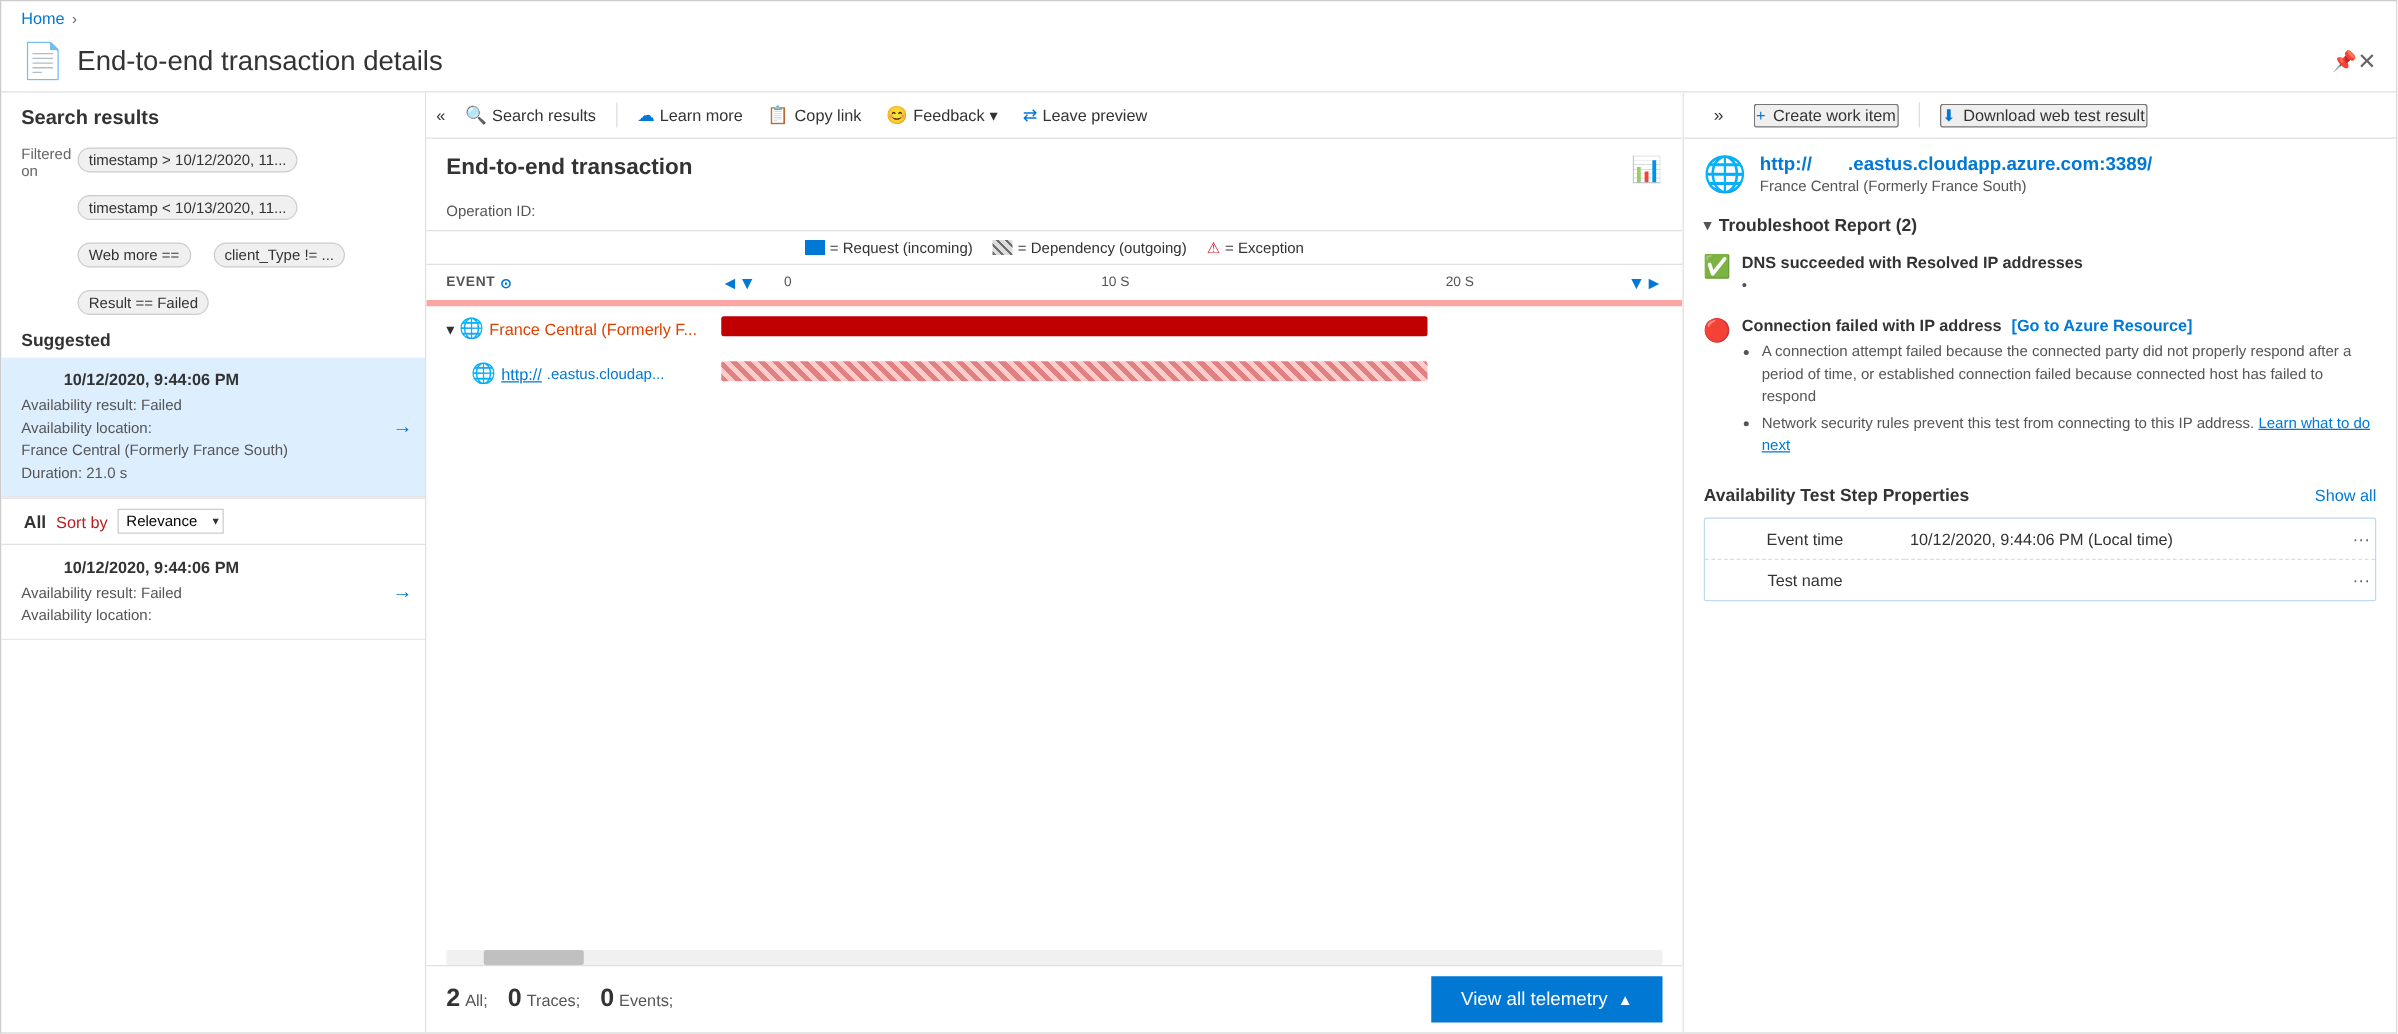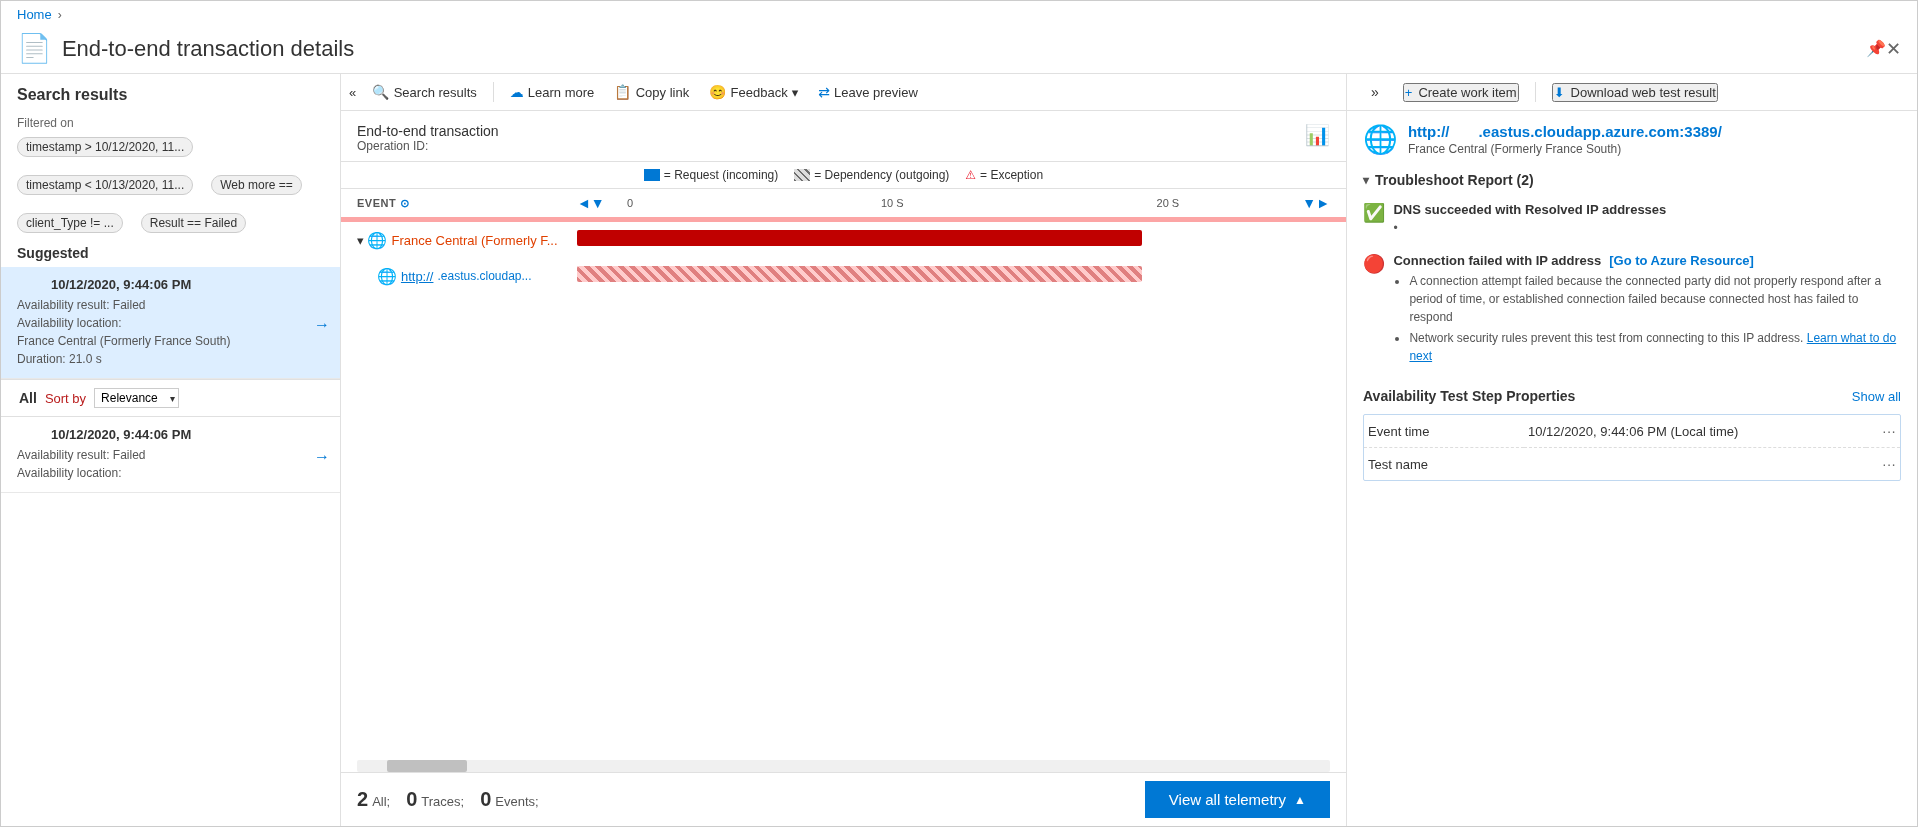--- a/index.html
+++ b/index.html
@@ -15,21 +15,21 @@
     .page-title { font-size: 22px; font-weight: 400; color: #333; flex: 1; }
     .pin-icon { color: #666; margin-left: 10px; cursor: pointer; font-size: 16px; }
     .close-icon { color: #666; margin-left: auto; cursor: pointer; font-size: 18px; font-weight: 300; }
 
     .main-layout { display: flex; flex: 1; overflow: hidden; }
 
     
     .left-panel { width: 340px; border-right: 1px solid #e0e0e0; display: flex; flex-direction: column; overflow: hidden; }
     .left-panel-header { padding: 12px 16px 6px 16px; }
     .search-results-title { font-size: 16px; font-weight: 600; color: #333; }
-    .filter-section { padding: 6px 16px; display: flex; flex-direction: column; gap: 5px; }
+    .filter-section { padding: 6px 16px; display: flex; flex-direction: row; gap: 5px; }
     .filter-label { font-size: 12px; color: #666; }
     .filter-chips { display: flex; flex-wrap: wrap; gap: 18px; margin-top: 2px; }
     .filter-chip { background: #f0f0f0; border: 1px solid #ccc; border-radius: 12px; padding: 2px 8px; font-size: 12px; color: #333; }
     .suggested-section { padding: 6px 16px; font-size: 14px; font-weight: 600; color: #333; }
     .results-list { flex: 1; overflow-y: auto; position: relative; }
     .result-item { padding: 10px 16px; border-bottom: 1px solid #e8e8e8; cursor: pointer; position: relative; }
     .result-item.selected { background: #ddeeff; }
     .result-item-time { font-size: 13px; font-weight: 600; color: #333; margin-bottom: 4px; margin-left: 34px; }
     .result-item-detail { font-size: 12px; color: #555; line-height: 1.5; }
     .result-arrow { position: absolute; right: 10px; top: 50%; transform: translateY(-50%); color: #0078d4; font-size: 16px; font-weight: bold; }
@@ -44,22 +44,22 @@
     
     .middle-panel { flex: 1; display: flex; flex-direction: column; border-right: 1px solid #e0e0e0; overflow: hidden; min-width: 0; }
     .toolbar { display: flex; align-items: center; padding: 6px 12px; border-bottom: 1px solid #e0e0e0; gap: 4px; background: #fff; }
     .toolbar-btn { display: flex; align-items: center; gap: 4px; padding: 4px 8px; cursor: pointer; color: #333; font-size: 13px; border: none; background: none; white-space: nowrap; }
     .toolbar-btn .btn-icon { color: #0078d4; font-size: 14px; }
     .toolbar-sep { width: 1px; height: 20px; background: #ddd; margin: 0 4px; }
     .collapse-btn { display: flex; align-items: center; padding: 4px; cursor: pointer; margin-left: -8px; color: #333; }
 
     .transaction-content { flex: 1; display: flex; flex-direction: column; overflow: hidden; }
     .transaction-header { padding: 12px 16px 8px 16px; border-bottom: 1px solid #e0e0e0; display: flex; align-items: flex-start; justify-content: space-between; }
-    .transaction-title { font-size: 14px; font-weight: 400; color: #333; }
-    .transaction-opid { font-size: 12px; color: #555; margin-top: 0; }
+    .transaction-title { font-size: 18px; font-weight: 700; color: #333; }
+    .transaction-opid { font-size: 12px; color: #555; margin-top: 18px; }
     .transaction-icon { color: #0078d4; font-size: 20px; }
 
     .legend { display: flex; align-items: center; justify-content: center; gap: 16px; padding: 6px 16px; font-size: 12px; color: #333; border-bottom: 1px solid #e0e0e0; }
     .legend-item { display: flex; align-items: center; gap: 4px; }
     .legend-box-solid { width: 16px; height: 12px; background: #0078d4; }
     .legend-box-hatched { width: 16px; height: 12px; background: repeating-linear-gradient(45deg, #6e6e6e, #6e6e6e 2px, #ddd 2px, #ddd 5px); }
     .legend-triangle { color: #e81123; font-size: 12px; }
     .timeline-header-row { display: flex; padding: 4px 16px; border-bottom: 5px solid #fca5a5; }
     .event-col-header { width: 220px; font-size: 11px; font-weight: 600; color: #555; text-transform: uppercase; letter-spacing: 0.5px; display: flex; align-items: center; gap: 4px; }
     .time-col-header { flex: 1; display: flex; align-items: center; position: relative; }
@@ -118,21 +118,21 @@
     .bullet-list { list-style: disc; padding-left: 16px; margin-top: 4px; }
     .bullet-list li { font-size: 12px; color: #555; margin-bottom: 3px; line-height: 1.5; }
     .learn-link { color: #0078d4; cursor: pointer; text-decoration: underline; }
 
     .availability-section { margin-top: 8px; }
     .availability-title { display: flex; align-items: center; justify-content: space-between; font-size: 14px; font-weight: 600; color: #333; margin-bottom: 10px; }
     .show-all-link { color: #0078d4; cursor: pointer; font-size: 13px; font-weight: 400; }
     .prop-table { width: 100%; border-collapse: collapse; }
     .prop-row { border-bottom: 1px dashed #ddd; }
     .prop-row:last-child { border-bottom: none; }
-    .prop-cell-key { padding: 8px 4px; font-size: 13px; color: #333; width: 160px; }
+    .prop-cell-key { padding: 8px 4px; font-size: 13px; color: #333; width: 160px; text-align: center; }
     .prop-cell-val { padding: 8px 4px; font-size: 13px; color: #333; }
     .prop-cell-actions { padding: 8px 4px; text-align: right; font-size: 14px; color: #666; cursor: pointer; }
     .prop-outer-box { border: 1px solid #c0d8f0; border-radius: 2px; overflow: hidden; }
 
     .ellipsis { cursor: pointer; color: #666; }
   </style>
 </head>
 <body>
 
 <div class="app-container">

